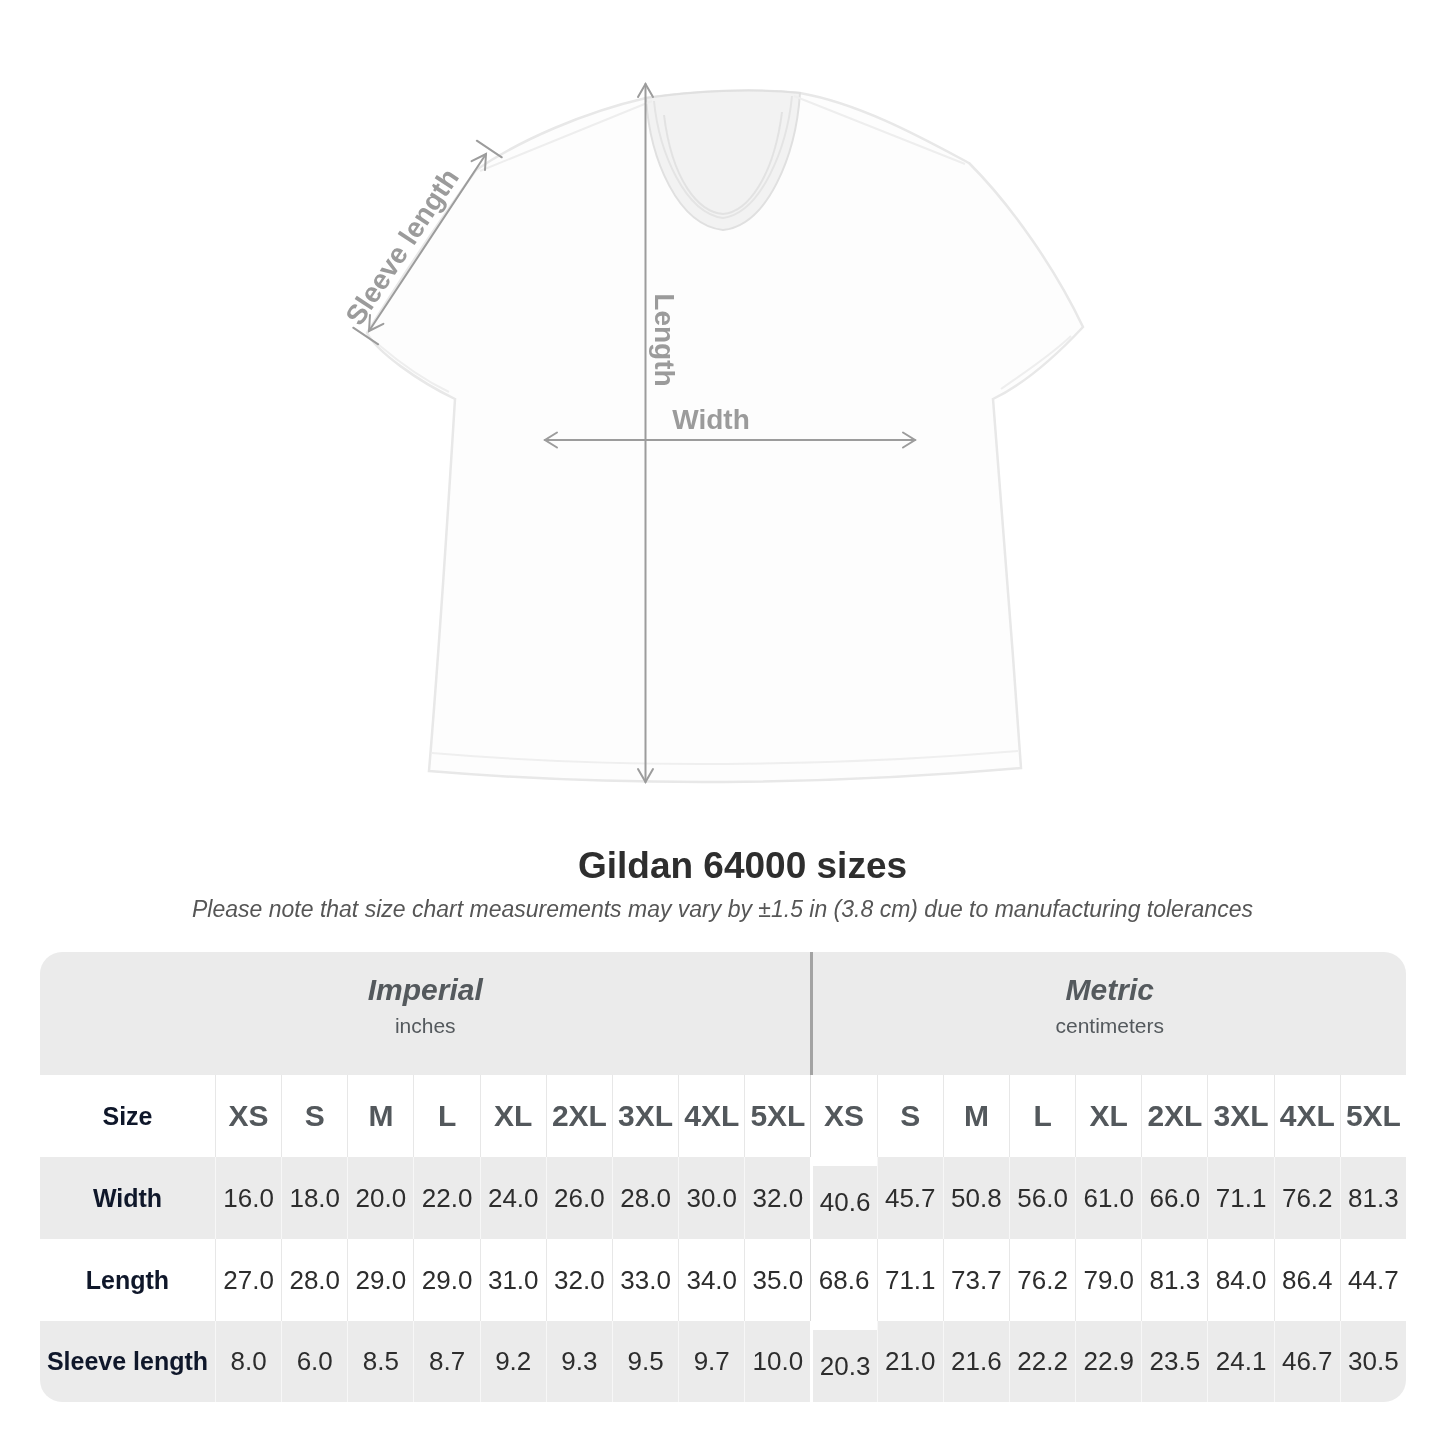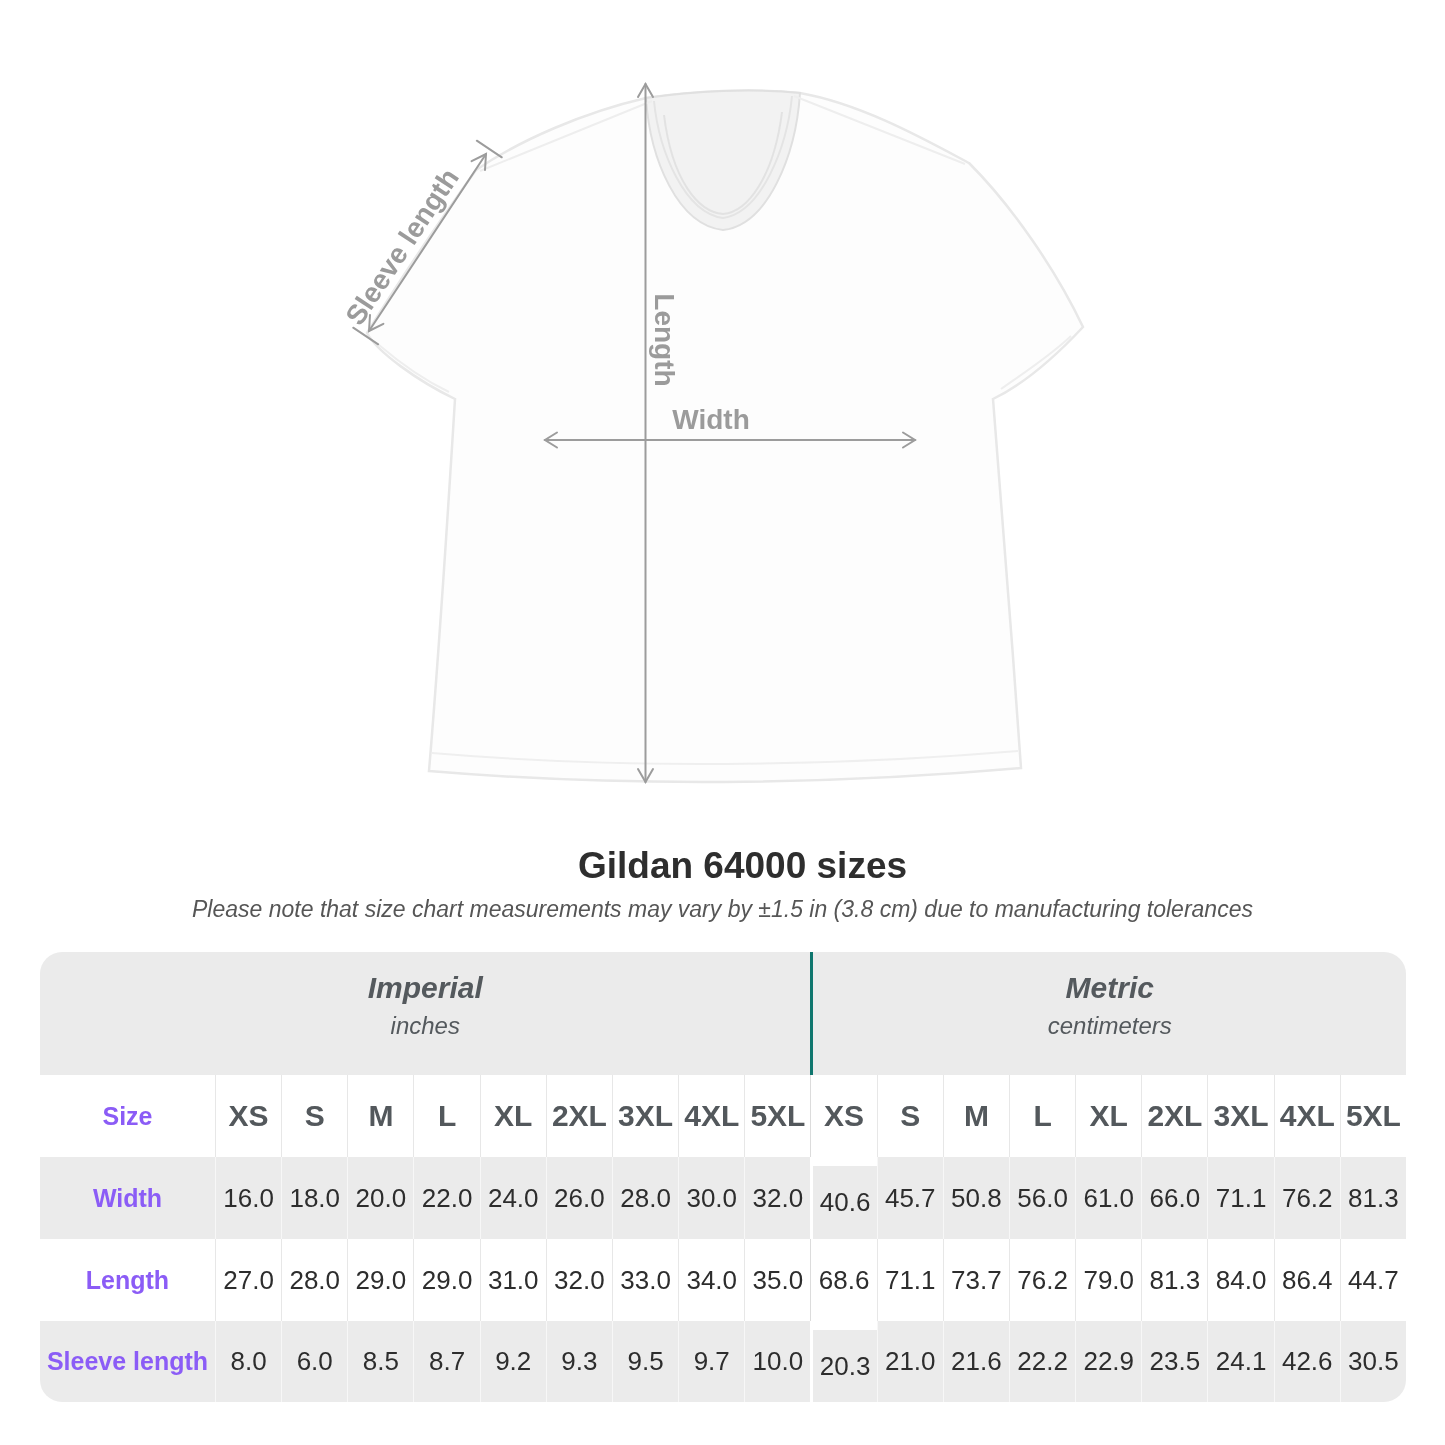--- a/index.html
+++ b/index.html
@@ -27,31 +27,31 @@
     position:absolute;left:40px;top:952px;width:1366px;height:450px;z-index:1;
     display:grid;grid-template-columns:175px repeat(18,1fr);
     grid-template-rows:123px 82px 82px 82px 81px;
     border-radius:22px;overflow:hidden;background:#ffffff;
   }
   .gh{
     background:#ebebeb;display:flex;flex-direction:column;align-items:center;
     justify-content:center;gap:7px;padding-bottom:17px;
   }
   .gh.imperial{grid-column:1 / 11;}
-  .gh.metric{grid-column:11 / 20;border-left:3px solid #0f766e;}
+  .gh.metric{grid-column:11 / 20;border-left:3px solid #a3a3a3;}
   .gh .gtitle{font-size:30px;font-weight:bold;font-style:italic;color:#54595d;}
-  .gh .gunit{font-size:24px;font-style:italic;color:#54595d;}
+  .gh .gunit{font-size:21px;color:#54595d;}
 
   .cell{
     display:flex;align-items:center;justify-content:center;
     border-left:1px solid #e7e7e7;background:#ffffff;
     font-size:26px;color:#2d2d2d;white-space:nowrap;
   }
   .cell.first{border-left:none;}
-  .cell.lbl{font-weight:bold;font-size:25px;color:#8b5cf6;}
+  .cell.lbl{font-weight:bold;font-size:25px;color:#0f172a;}
   .cell.szh{font-weight:bold;font-size:30px;color:#53585c;}
   .cell.shade{background:#ebebeb;border-left-color:#f7f7f7;}
   .cell.msep{border-left:1px solid #dcdcdc;}
   .cell.shade.msep{border-left:3px solid #ffffff;margin-top:9px;}
 </style>
 </head>
 <body>
 
 <svg id="diagram-svg" width="1445" height="1445" viewBox="0 0 1445 1445">
   <g>
@@ -180,15 +180,15 @@
   <div class="cell shade">9.5</div>
   <div class="cell shade">9.7</div>
   <div class="cell shade">10.0</div>
   <div class="cell shade msep">20.3</div>
   <div class="cell shade">21.0</div>
   <div class="cell shade">21.6</div>
   <div class="cell shade">22.2</div>
   <div class="cell shade">22.9</div>
   <div class="cell shade">23.5</div>
   <div class="cell shade">24.1</div>
-  <div class="cell shade">42.6</div>
+  <div class="cell shade">46.7</div>
   <div class="cell shade">30.5</div>
 </div>
 
 </body></html>

